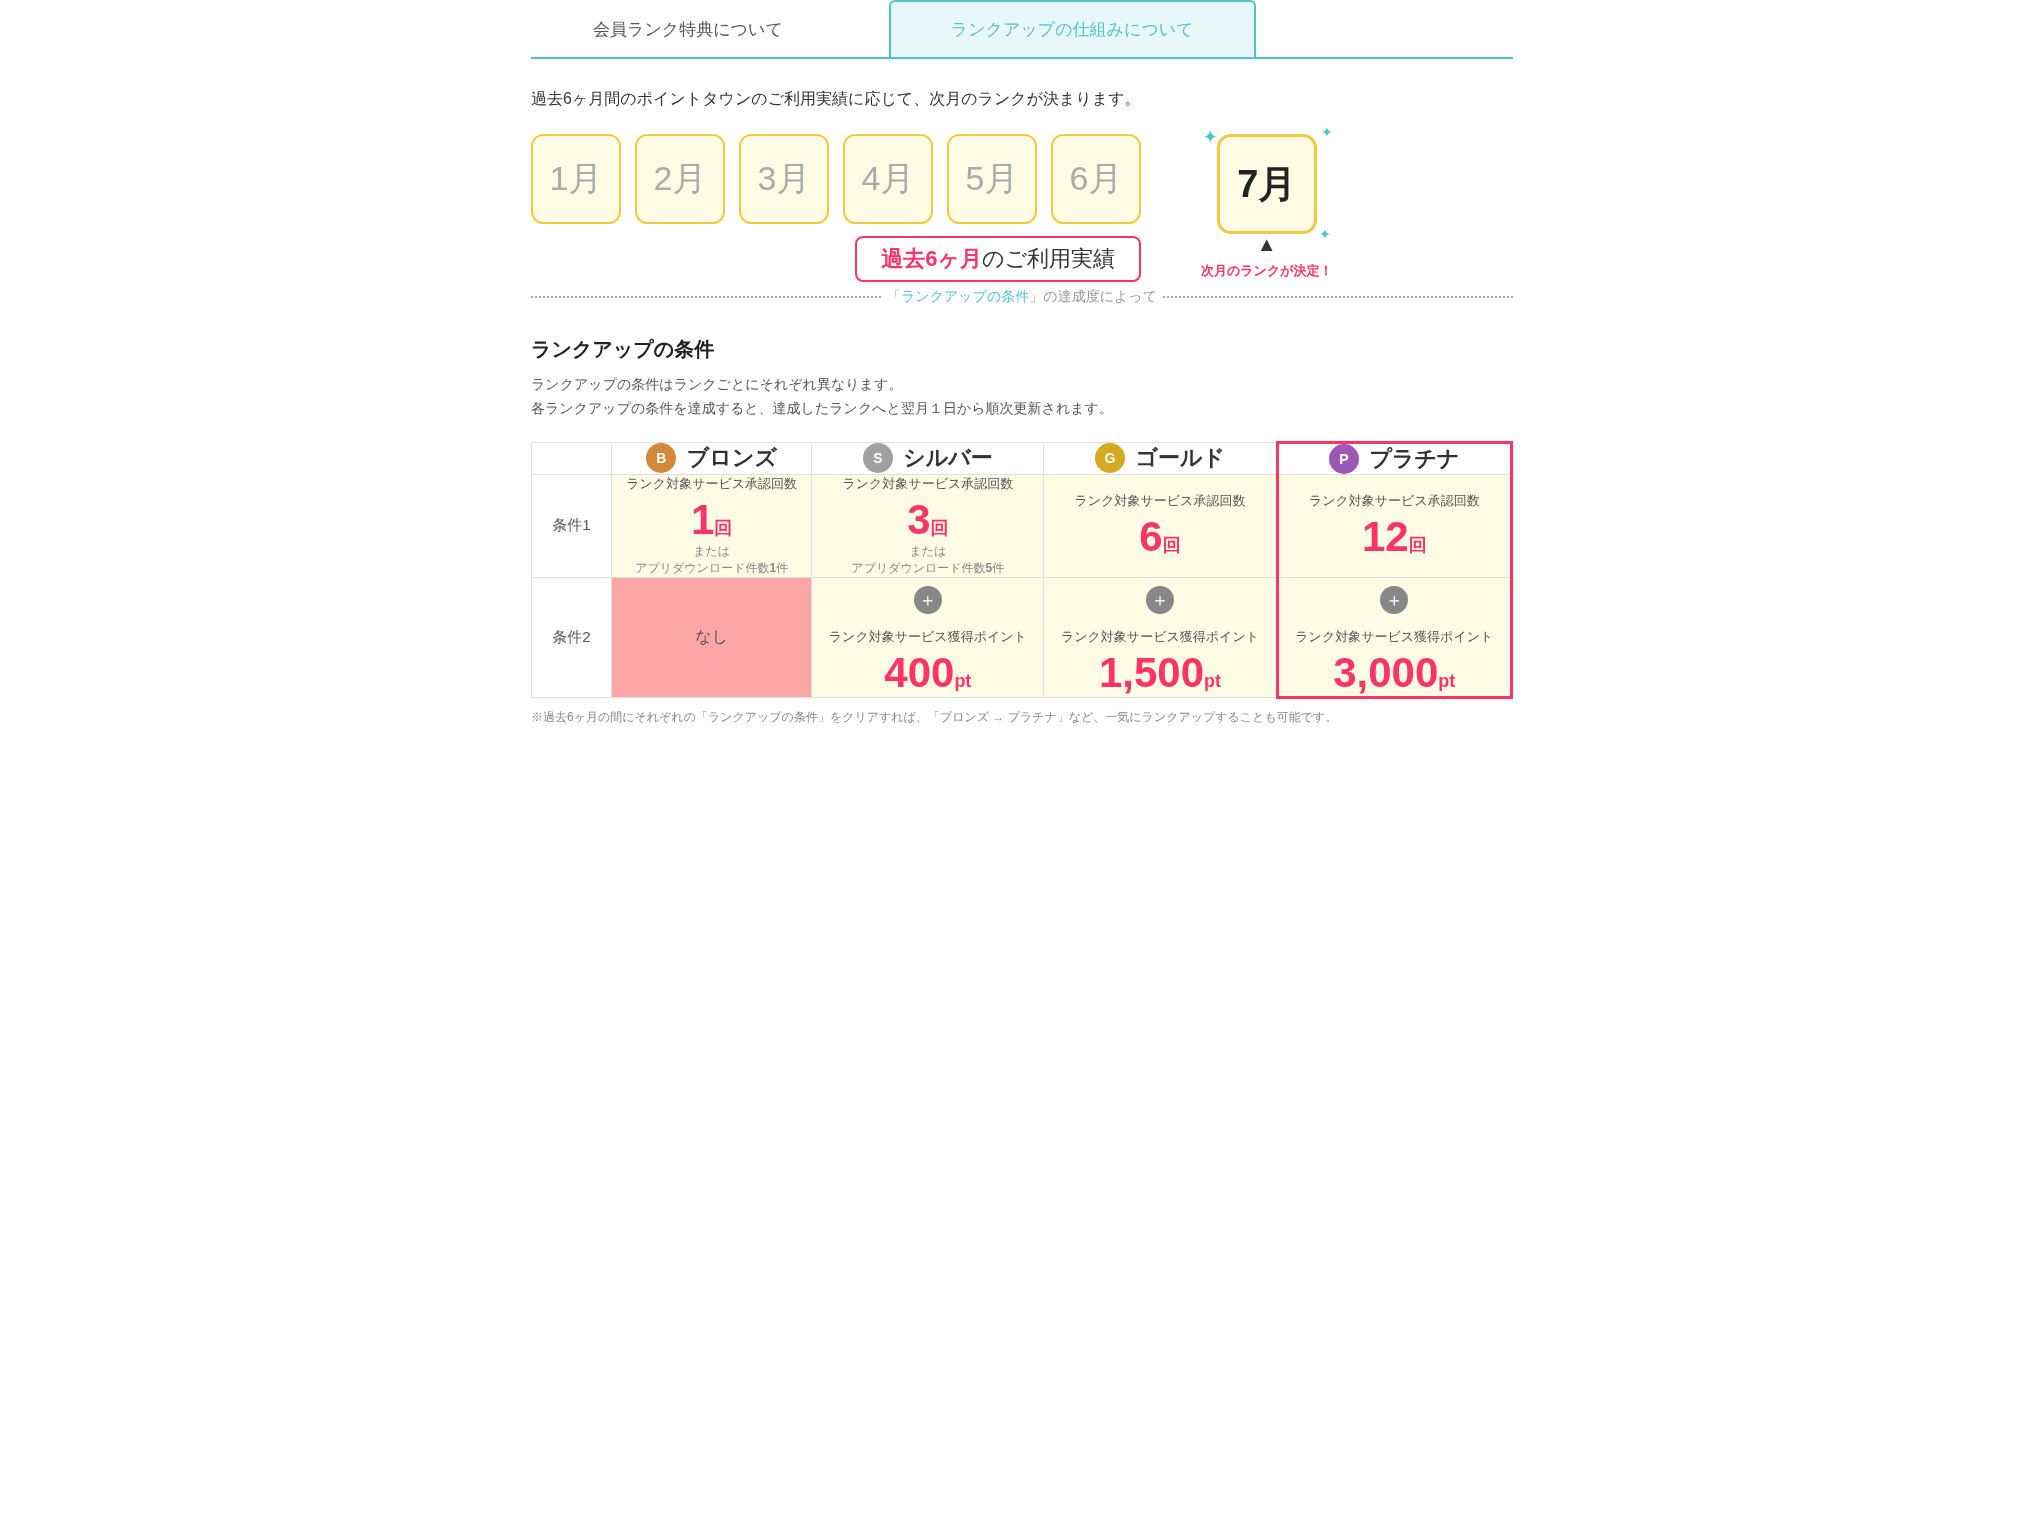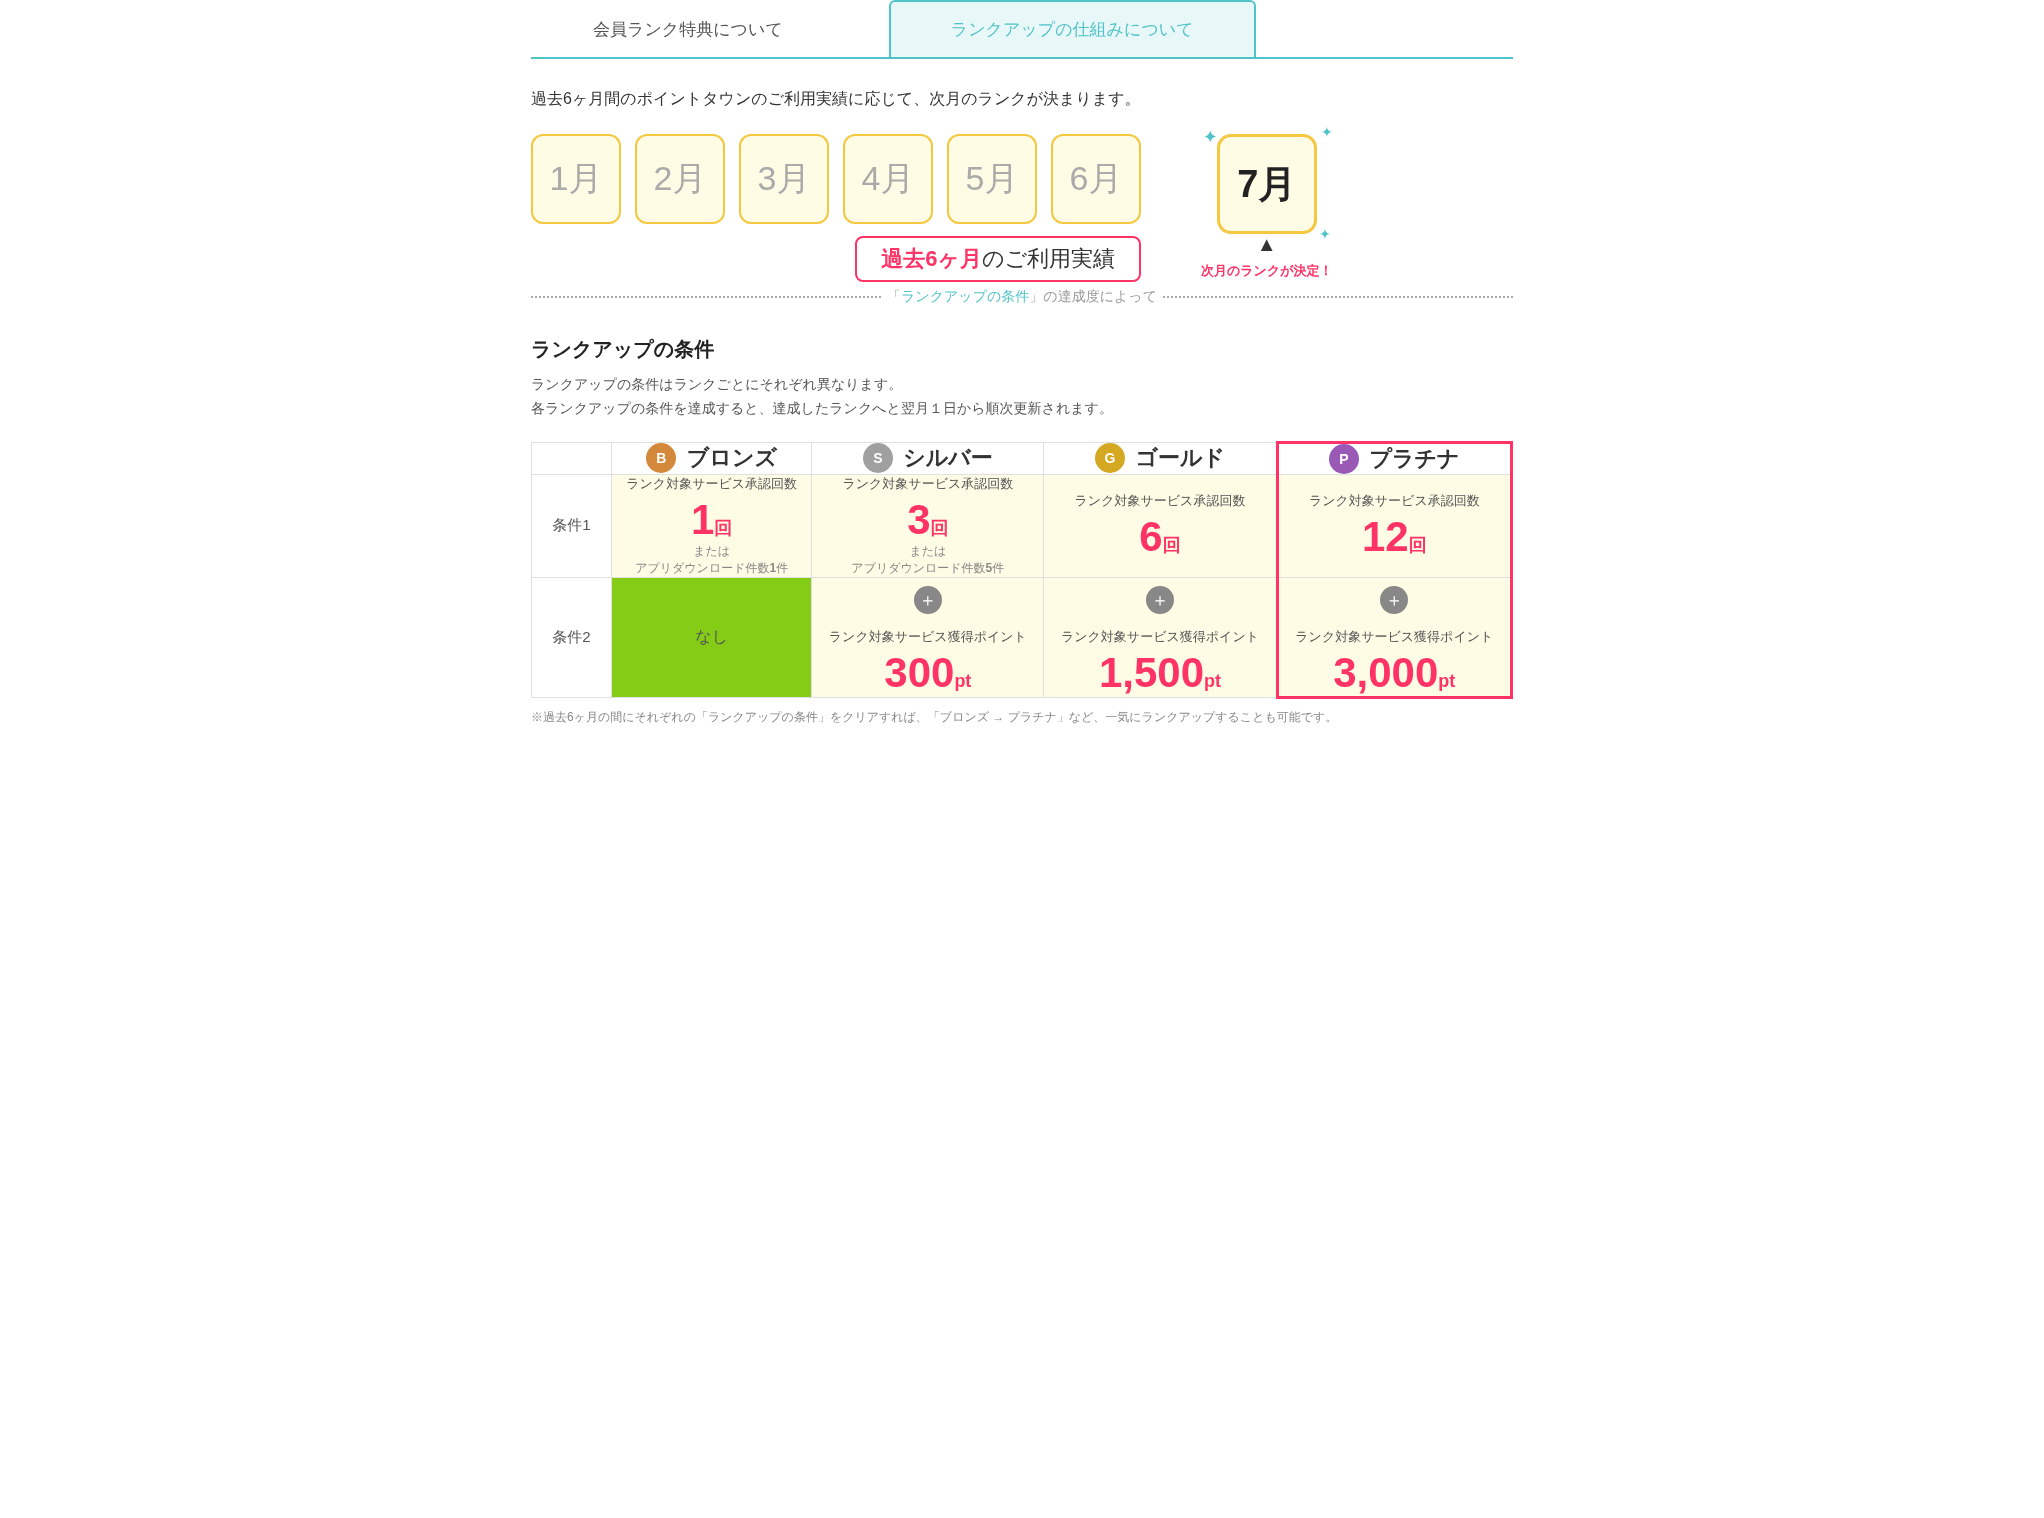--- a/index.html
+++ b/index.html
@@ -217,21 +217,21 @@
 
     .condition-cell {
       background: #fffce6;
       padding: 18px 14px;
       text-align: center;
       font-size: 13px;
       color: #555;
     }
 
     .condition-cell-plain {
-      background: #84cc16;
+      background: #fca5a5;
       padding: 18px 14px;
       text-align: center;
       font-size: 15px;
       color: #555;
     }
 
     .big-number {
       font-size: 42px;
       font-weight: bold;
       color: #ff3366;
@@ -474,21 +474,21 @@
         <td class="condition-cell-plain">
           <span style="color:#555; font-size:16px;">なし</span>
         </td>
 
         <td class="condition-cell">
           <div style="margin-bottom:6px;">
             <span class="plus-circle">＋</span>
           </div>
           <div class="condition-label">ランク対象サービス獲得ポイント</div>
           <div>
-            <span class="big-number">300</span><span class="big-number-unit">pt</span>
+            <span class="big-number">400</span><span class="big-number-unit">pt</span>
           </div>
         </td>
 
         <td class="condition-cell">
           <div style="margin-bottom:6px;">
             <span class="plus-circle">＋</span>
           </div>
           <div class="condition-label">ランク対象サービス獲得ポイント</div>
           <div>
             <span class="big-number">1,500</span><span class="big-number-unit">pt</span>

